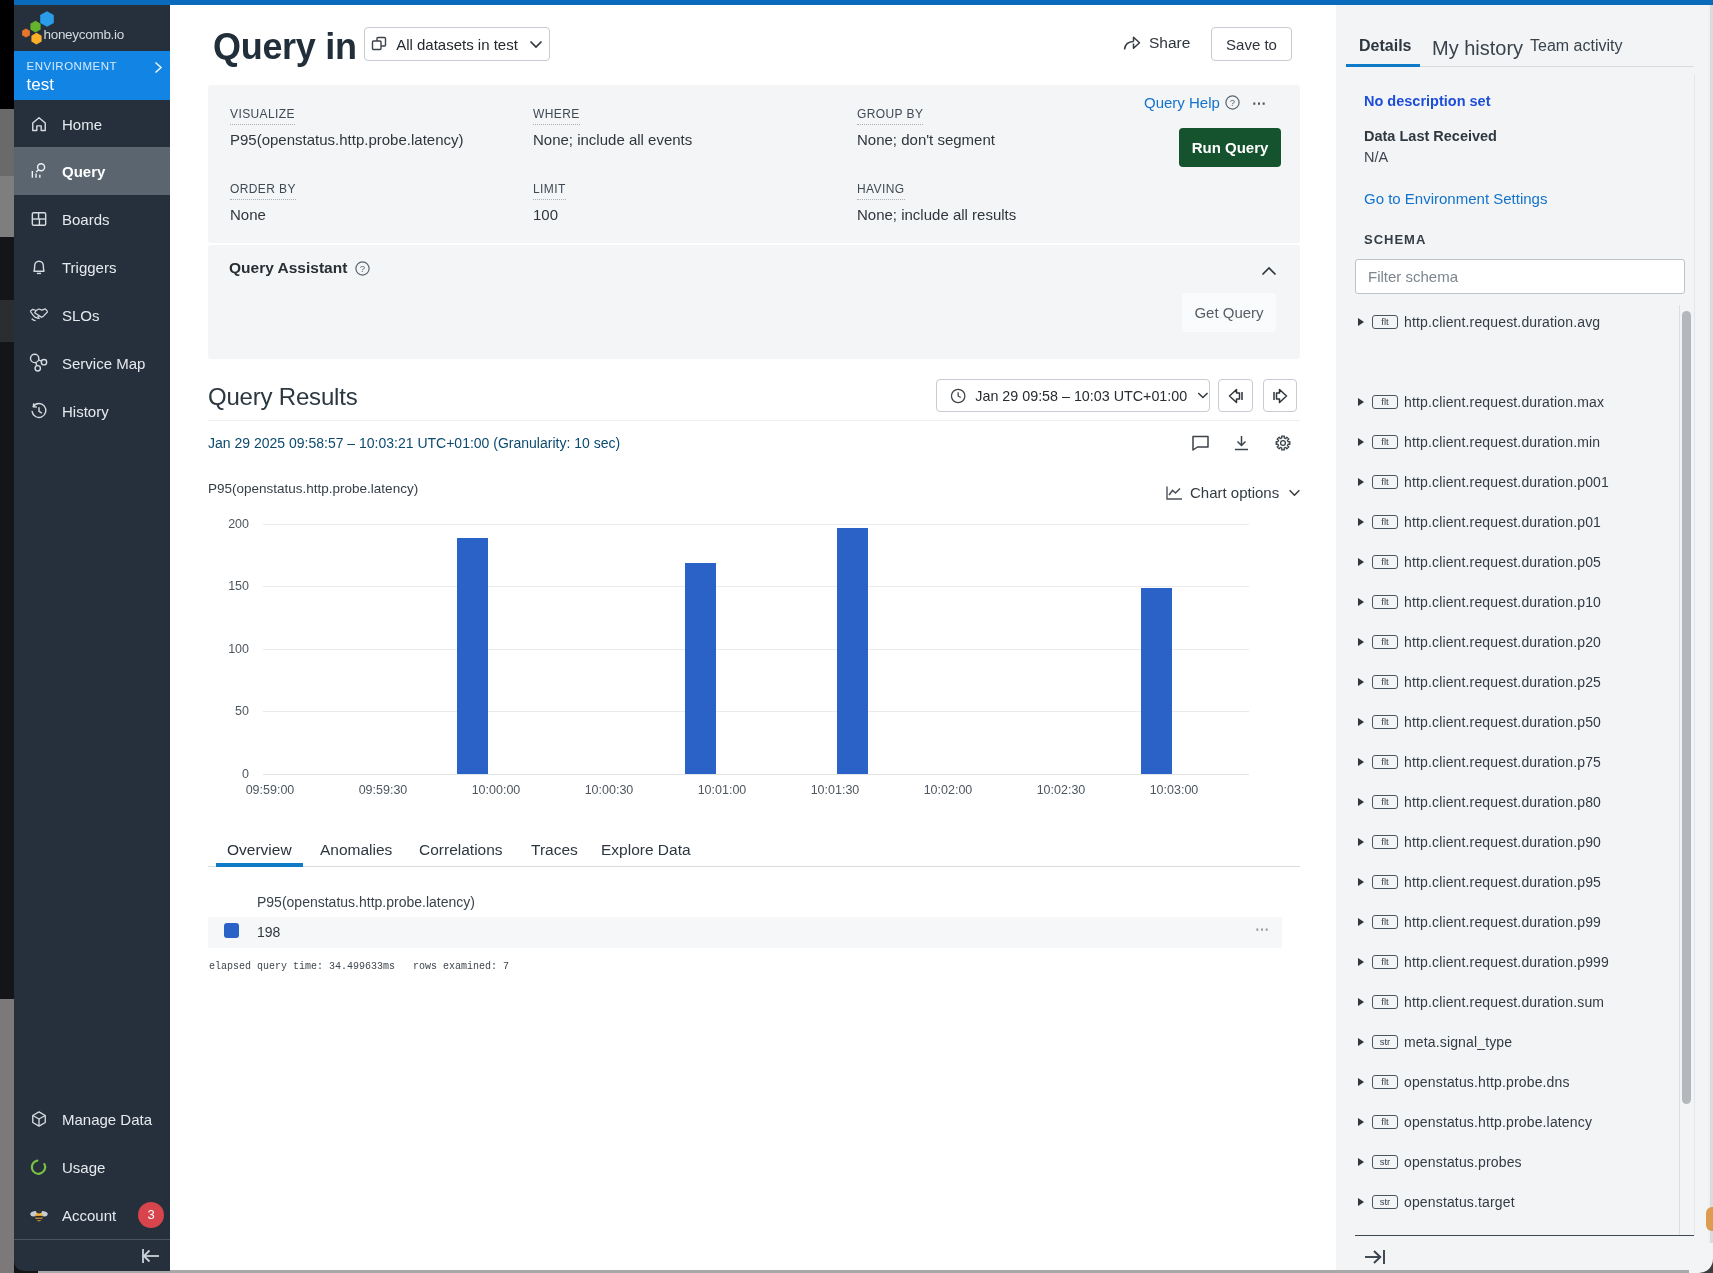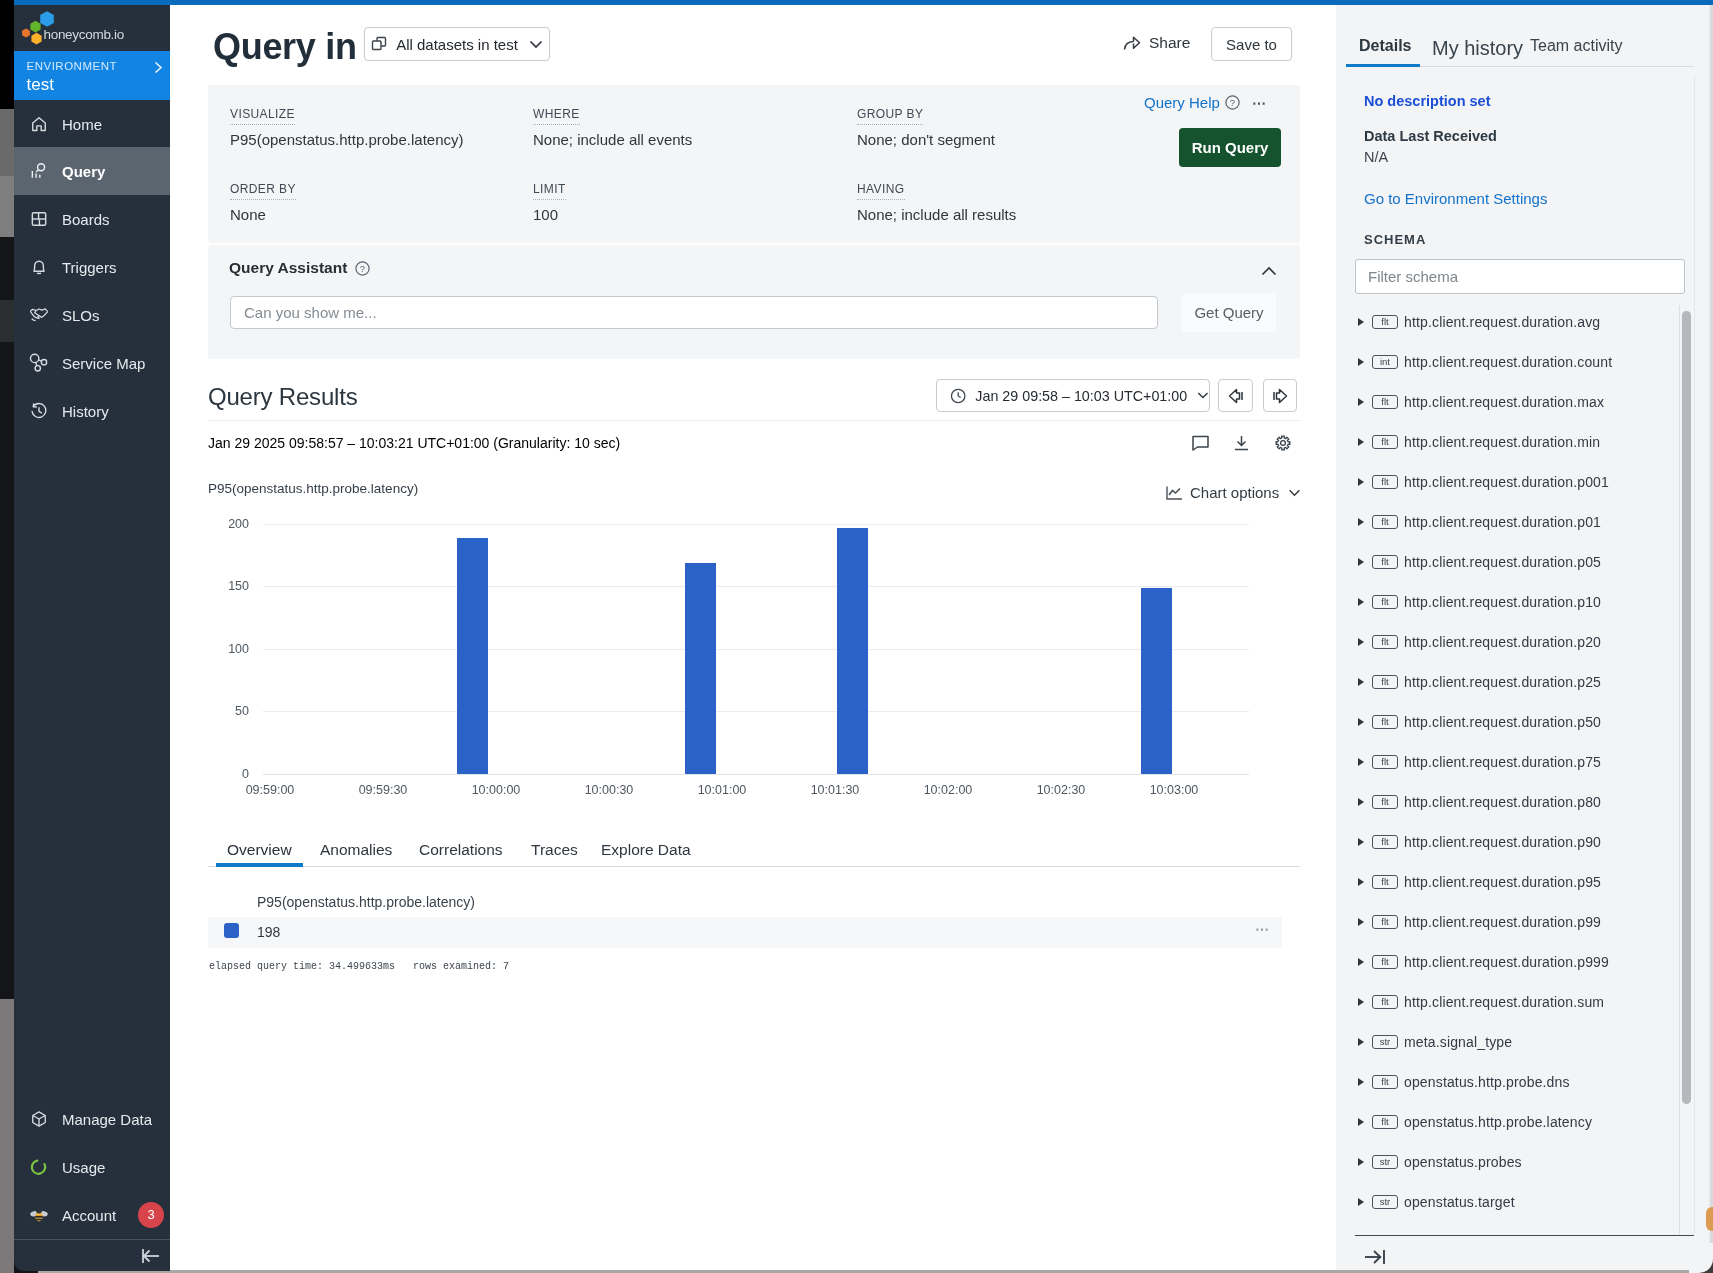--- a/index.html
+++ b/index.html
@@ -111,23 +111,20 @@
       <div class="abs" style="left:21px;top:14px;display:flex;align-items:center;">
         <span style="font-size:15.5px;font-weight:bold;color:#272e34;">Query Assistant</span>
         <svg width="15" height="15" viewBox="0 0 15 15" style="margin-left:8px">
             <circle cx="7.5" cy="7.5" r="6.6" fill="none" stroke="#5a646d" stroke-width="1.2"></circle>
             <text x="7.5" y="10.8" font-size="9.5" text-anchor="middle" fill="#5a646d">?</text>
           </svg>
       </div>
       <svg class="abs" style="left:1053px;top:21px;" width="16" height="10" viewBox="0 0 16 10">
           <path d="M1.5 8.5 L8 2 L14.5 8.5" fill="none" stroke="#30373d" stroke-width="1.7"></path>
         </svg>
-      <div class="abs" style="left:22px;top:51px;width:928px;height:33px;background:#fff;border:1px solid #c3c9cf;border-radius:4px;">
-        <span class="abs" style="left:13px;top:7px;font-size:15px;color:#848c94;">Can you show me...</span>
-      </div>
       <div class="abs" style="left:974px;top:48px;width:94px;height:39px;background:#fafbfc;border-radius:4px;font-size:15px;color:#565e66;display:flex;align-items:center;justify-content:center;">Get Query</div>
     </div>
 
     <div class="abs" style="left:38px;top:378px;font-size:24px;font-weight:500;color:#2c3740;letter-spacing:-0.2px;">Query Results</div>
     <div class="abs btn" style="left:766px;top:374px;width:274px;height:33px;justify-content:flex-start;padding-left:13px;">
       <svg width="18" height="18" viewBox="0 0 18 18">
           <g fill="none" stroke="#3c444c" stroke-width="1.4">
             <circle cx="9" cy="9" r="7.4"></circle>
             <path d="M9 4.8 V9 L11.8 10.6"></path>
           </g>
@@ -141,21 +138,21 @@
       <svg width="19" height="16" viewBox="0 0 19 16">
           <path d="M10.5 1.5 L3.5 8 L10.5 14.5 V11 H13.5 V5 H10.5 Z M16 4 V12" fill="none" stroke="#2e353c" stroke-width="1.5" stroke-linejoin="round"></path>
         </svg>
     </div>
     <div class="abs btn" style="left:1093px;top:374px;width:34px;height:33px;">
       <svg width="19" height="16" viewBox="0 0 19 16">
           <path d="M8.5 1.5 L15.5 8 L8.5 14.5 V11 H5.5 V5 H8.5 Z M3 4 V12" fill="none" stroke="#2e353c" stroke-width="1.5" stroke-linejoin="round"></path>
         </svg>
     </div>
     <div class="abs" style="left:38px;top:415px;width:1092px;height:1px;background:#eceef0;"></div>
-    <div class="abs" style="left:38px;top:430px;font-size:14px;color:#000000;">Jan 29 2025 09:58:57 – 10:03:21 UTC+01:00 (Granularity: 10 sec)</div>
+    <div class="abs" style="left:38px;top:430px;font-size:14px;color:#0c4a6e;">Jan 29 2025 09:58:57 – 10:03:21 UTC+01:00 (Granularity: 10 sec)</div>
     <svg class="abs" style="left:1021px;top:429px" width="19" height="18" viewBox="0 0 19 18">
         <path d="M2 2.5 H17 V13 H6.5 L2 16 Z" fill="none" stroke="#3a424a" stroke-width="1.5" stroke-linejoin="round"></path>
       </svg>
     <svg class="abs" style="left:1062px;top:429px" width="19" height="18" viewBox="0 0 19 18">
         <g fill="none" stroke="#3a424a" stroke-width="1.5">
           <path d="M9.5 2 V11 M5.5 7.5 L9.5 11.5 L13.5 7.5" stroke-linejoin="round"></path>
           <line x1="3" y1="15.5" x2="16" y2="15.5"></line>
         </g>
       </svg>
     <svg class="abs" style="left:1104px;top:429px" width="18" height="18" viewBox="0 0 24 24">
@@ -227,25 +224,20 @@
     <div class="abs" style="left:28px;top:185px;font-size:15px;color:#1373cb;">Go to Environment Settings</div>
     <div class="abs" style="left:28px;top:227px;font-size:13px;font-weight:bold;letter-spacing:1px;color:#333d46;">SCHEMA</div>
     <div class="abs" style="left:19px;top:254px;width:330px;height:35px;background:#fff;border:1px solid #bcc3c9;border-radius:3px;">
       <span class="abs" style="left:12px;top:8px;font-size:15px;color:#7d858d;">Filter schema</span>
     </div>
     <div class="schemarow" style="top:297px">
         <span class="tri"></span>
         <span class="badge">flt</span>
         <span class="fname">http.client.request.duration.avg</span>
       </div>
-    <div class="schemarow" style="top:337px">
-        <span class="tri"></span>
-        <span class="badge">int</span>
-        <span class="fname">http.client.request.duration.count</span>
-      </div>
     <div class="schemarow" style="top:377px">
         <span class="tri"></span>
         <span class="badge">flt</span>
         <span class="fname">http.client.request.duration.max</span>
       </div>
     <div class="schemarow" style="top:417px">
         <span class="tri"></span>
         <span class="badge">flt</span>
         <span class="fname">http.client.request.duration.min</span>
       </div>

